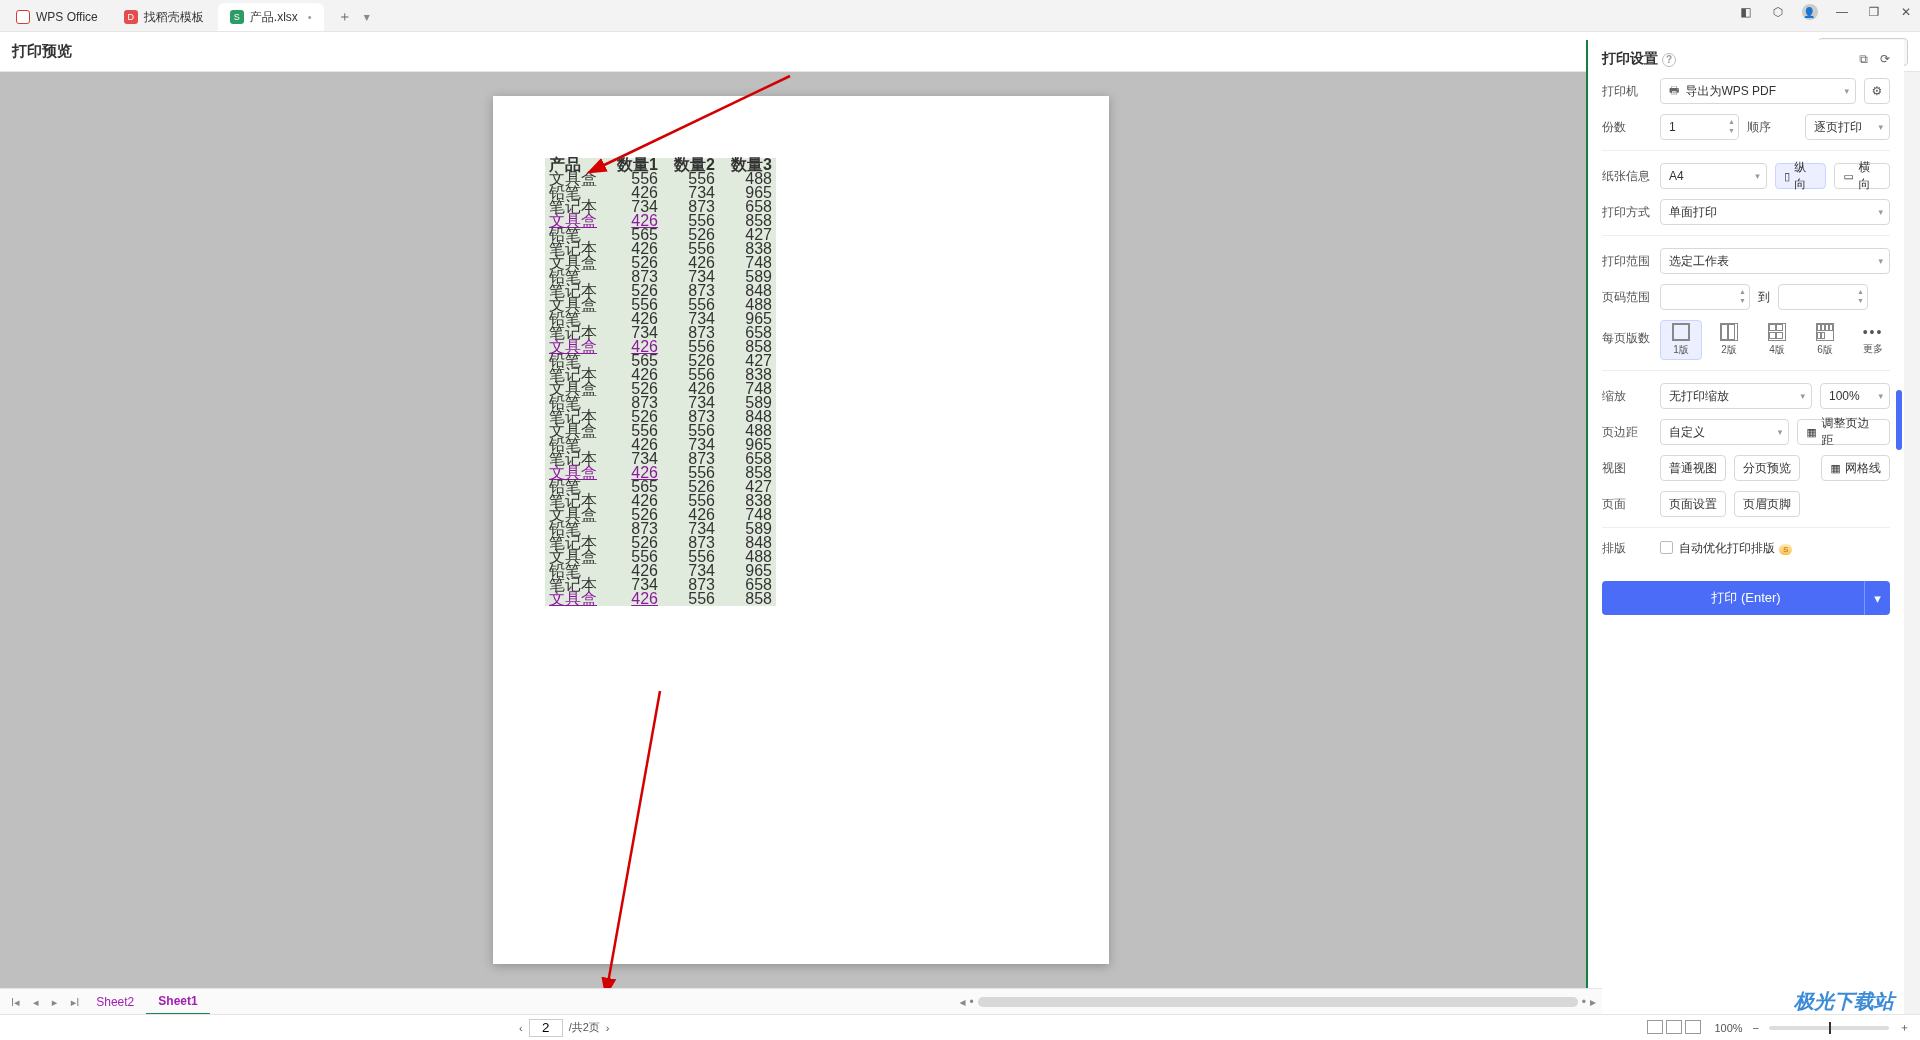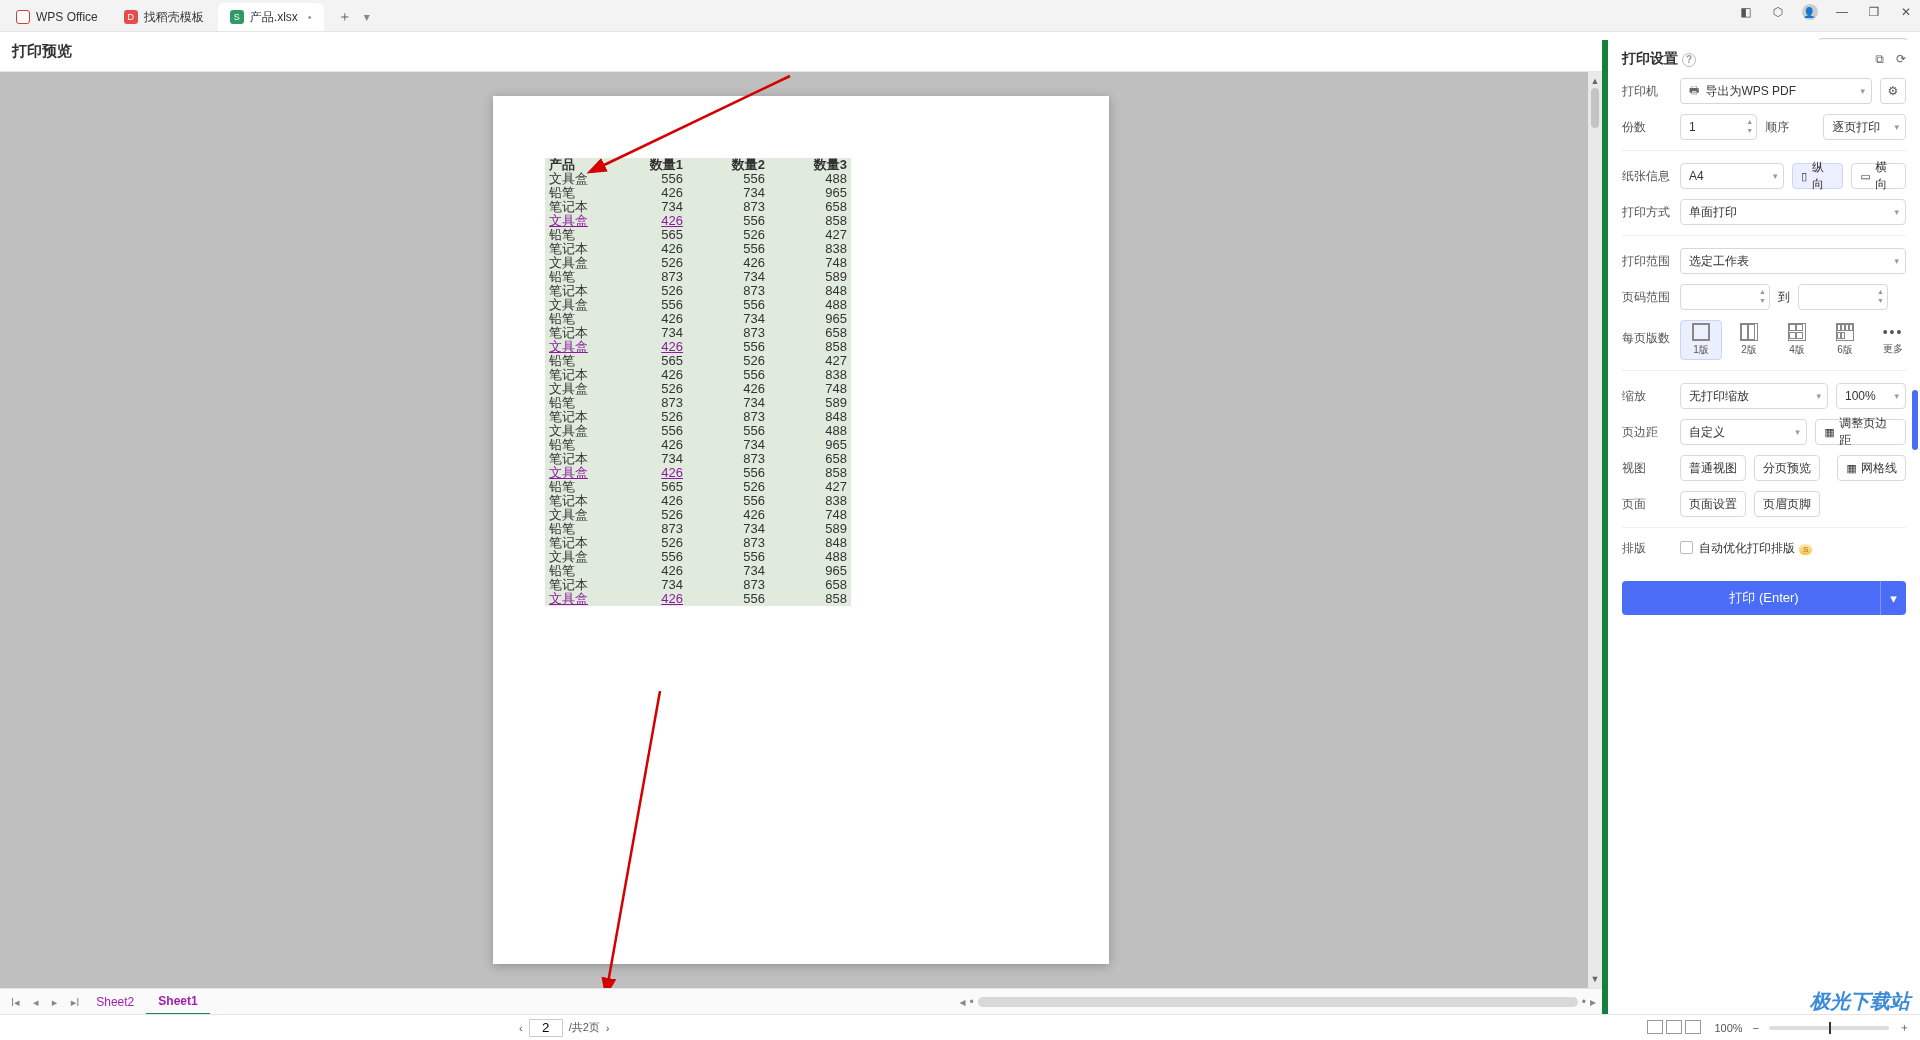--- a/index.html
+++ b/index.html
@@ -24,33 +24,33 @@
   .exit-btn { display:inline-flex; align-items:center; height:28px; padding:0 12px; border:1px solid #d0d0d0; border-radius:4px; background:#f7f7f7; font-size:12px; color:#555; }
   .exit-btn .ico { margin-right:6px; color:#d24; }
   
   .main { position:absolute; top:72px; left:0; right:318px; bottom:52px; background:#bfbfbf; display:flex; }
   .preview-wrap { flex:1; overflow:hidden; display:flex; flex-direction:column; align-items:center; padding:24px 0; }
   .page { width:616px; height:870px; background:#fff; margin:0 auto; box-shadow:0 2px 10px rgba(0,0,0,.25); position:relative; padding:62px 52px 0 52px; }
   
   .arrow { position:absolute; pointer-events:none; }
   .arrow svg { overflow:visible; }
   
-  .tbl { width:306px; border-collapse:collapse; font-size:13px; line-height:14px; background:#e0ebdd; }
+  .tbl { width:231px; border-collapse:collapse; font-size:16px; line-height:14px; background:#e0ebdd; }
   .tbl th, .tbl td { padding:0 4px; height:14px; text-align:left; }
   .tbl th { font-weight:600; }
   .tbl td.num, .tbl th.num { text-align:right; }
   .tbl tr.link td.c0 { color:#8b1a9e; text-decoration:underline; }
   .tbl tr.link td.c1 { color:#8b1a9e; text-decoration:underline; }
   .tbl td.c0 { width:60px; }
   
   .vscroll { position:absolute; right:0; top:0; bottom:0; width:14px; background:#e9e9e9; display:flex; flex-direction:column; align-items:center; padding:4px 0;}
   .vscroll .arrbtn { font-size:9px; color:#666; }
   .vscroll .thumb { width:8px; background:#c4c4c4; border-radius:4px; margin-top:2px; flex:0 0 40px; }
   
-  .panel { position:absolute; top:40px; right:0; bottom:0; width:318px; background:#fff; border-left:6px solid #15803d; padding:10px 14px 10px 14px; font-size:12px; color:#333; overflow:hidden; }
+  .panel { position:absolute; top:40px; right:16px; bottom:0; width:318px; background:#fff; border-left:2px solid #15803d; padding:10px 14px 10px 14px; font-size:12px; color:#333; overflow:hidden; }
   .panel-head { display:flex; align-items:center; justify-content:space-between; margin-bottom:10px; }
   .panel-head .t { font-size:14px; font-weight:600; }
   .panel-head .t .q { display:inline-block; width:14px;height:14px;border:1px solid #bbb;border-radius:50%;font-size:10px;line-height:12px;text-align:center;color:#999;margin-left:4px;}
   .panel-head .icons { display:flex; gap:12px; color:#666; }
   .row { display:flex; align-items:center; margin-bottom:10px; gap:8px; }
   .row .lab { width:50px; color:#555; flex:0 0 50px; }
   .sel, .inp { height:26px; border:1px solid #d8d8d8; border-radius:4px; background:#fff; display:flex; align-items:center; padding:0 8px; font-size:12px; color:#333; position:relative; }
   .sel .caret, .inp .caret { position:absolute; right:6px; color:#999; font-size:9px; }
   .sel .ico { margin-right:6px; color:#666; font-size:11px; }
   .iconbtn { height:26px; width:26px; border:1px solid #d8d8d8; border-radius:4px; display:flex; align-items:center; justify-content:center; color:#555; }

